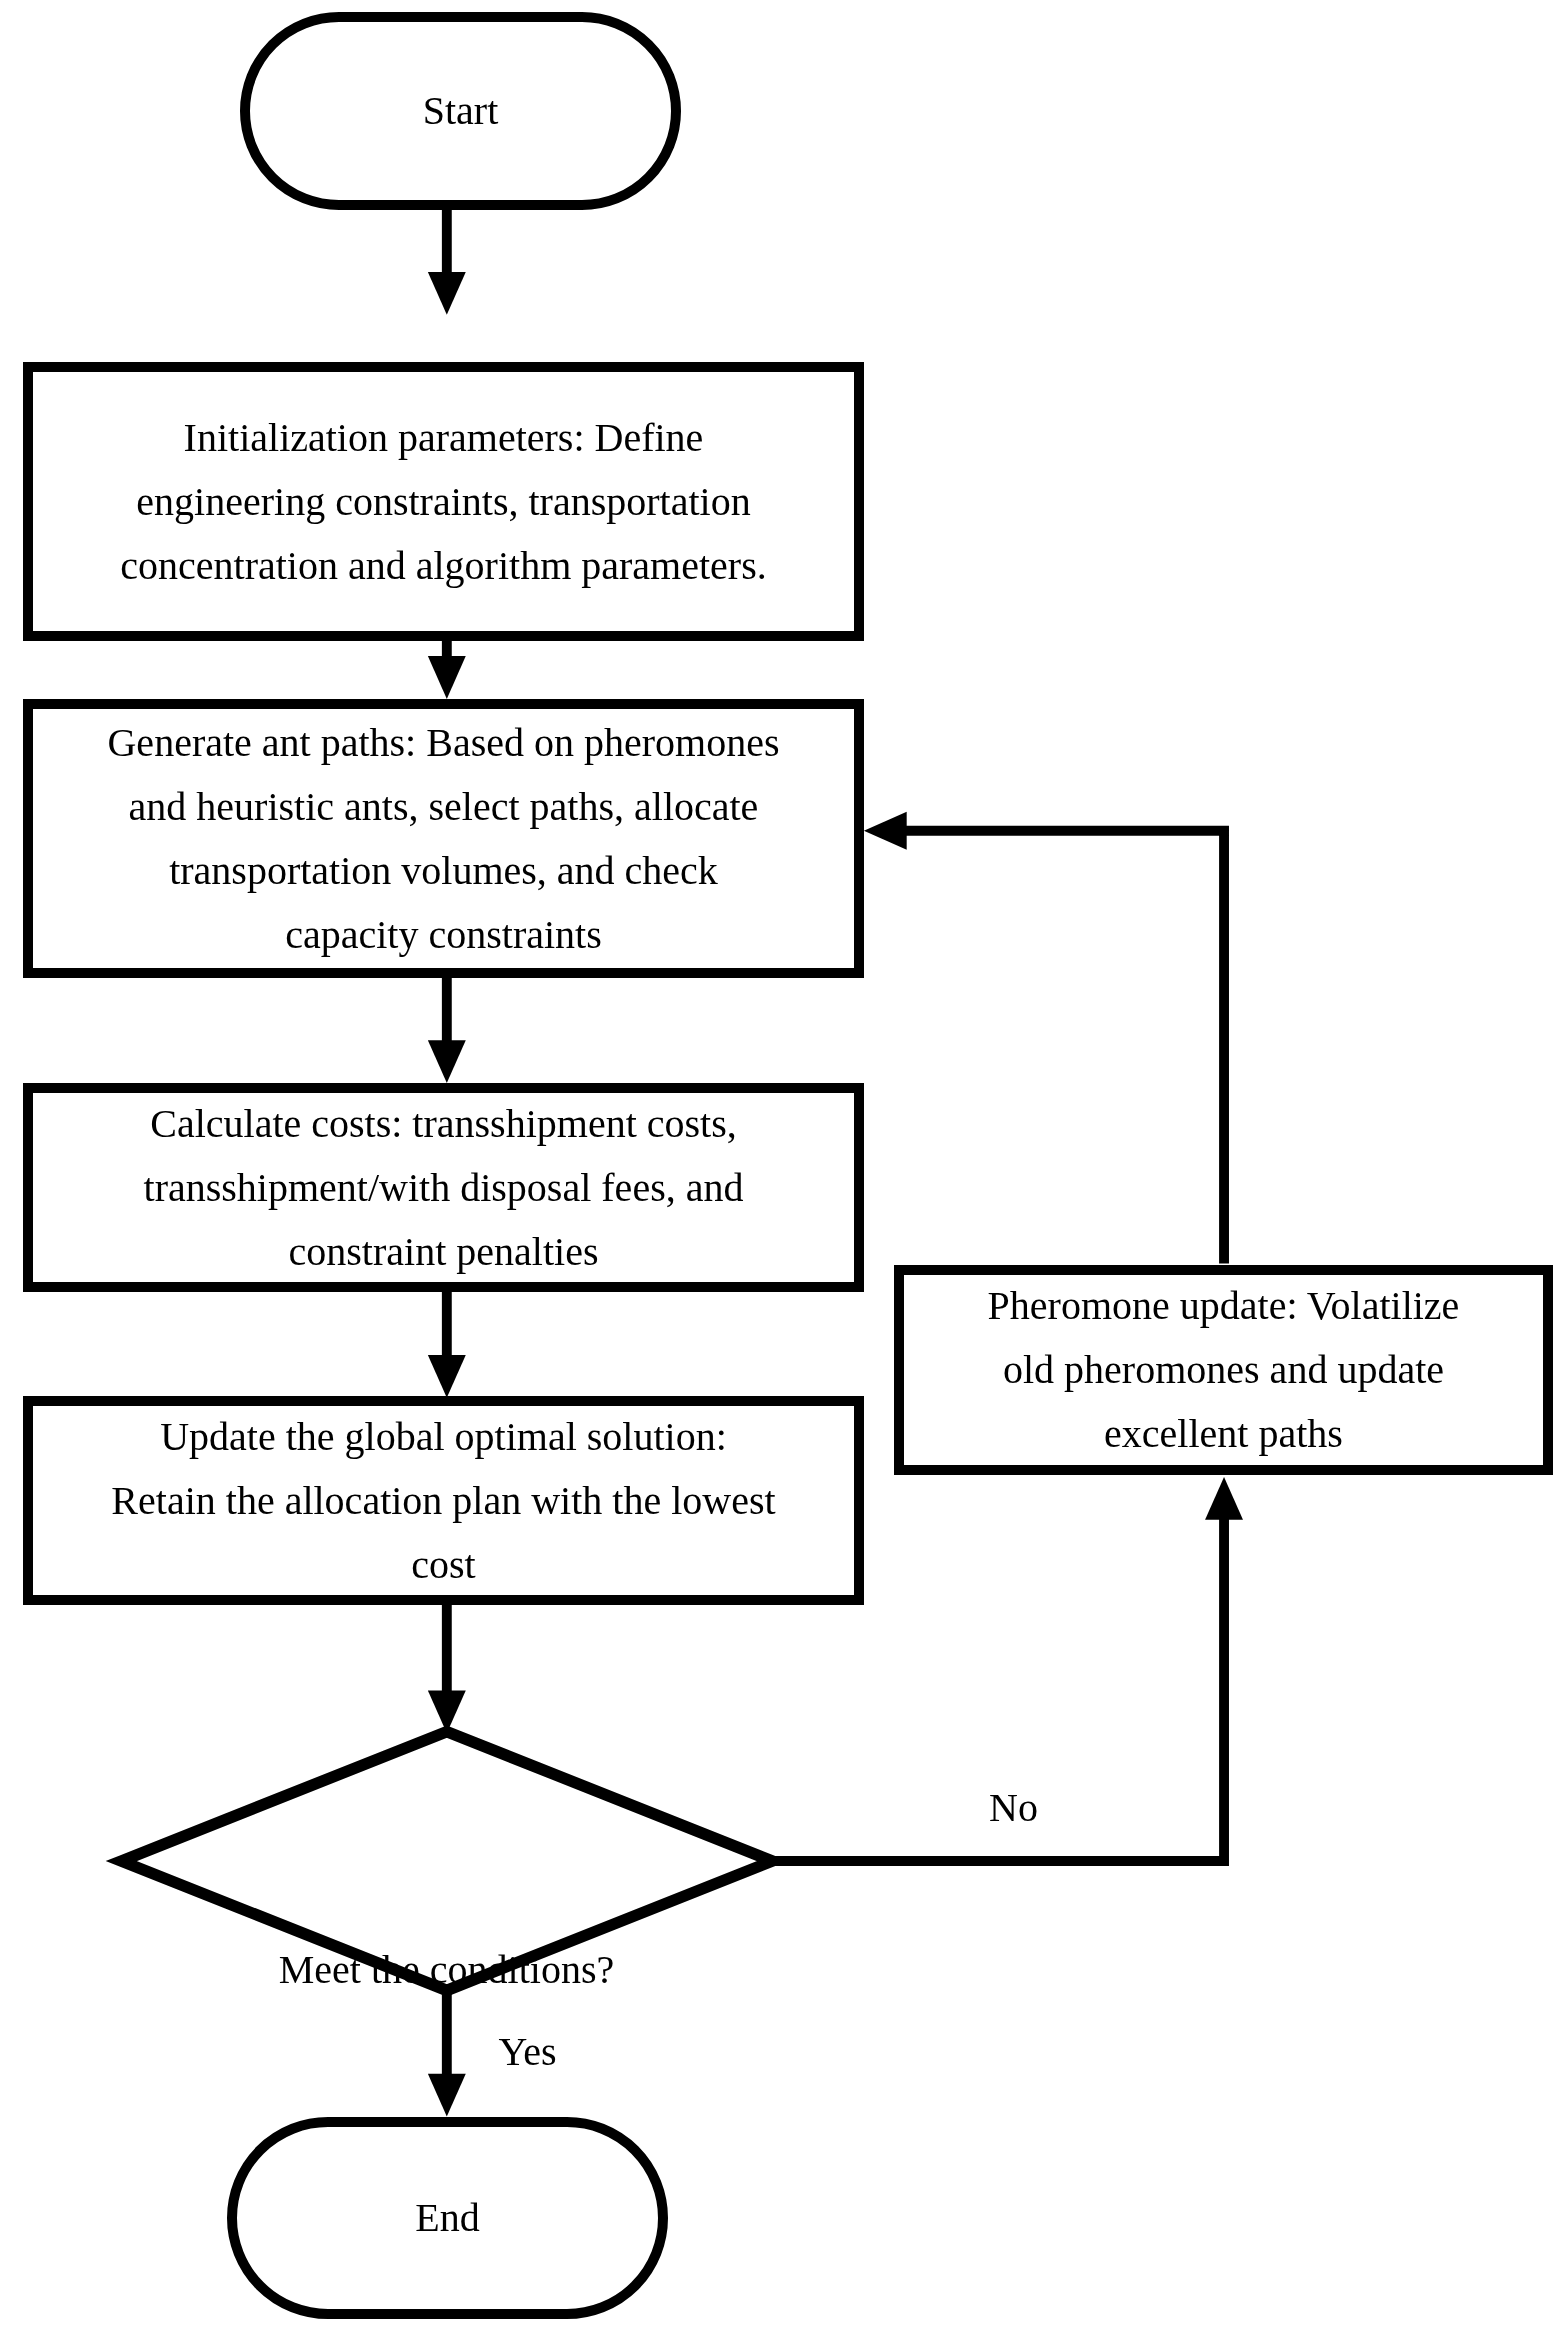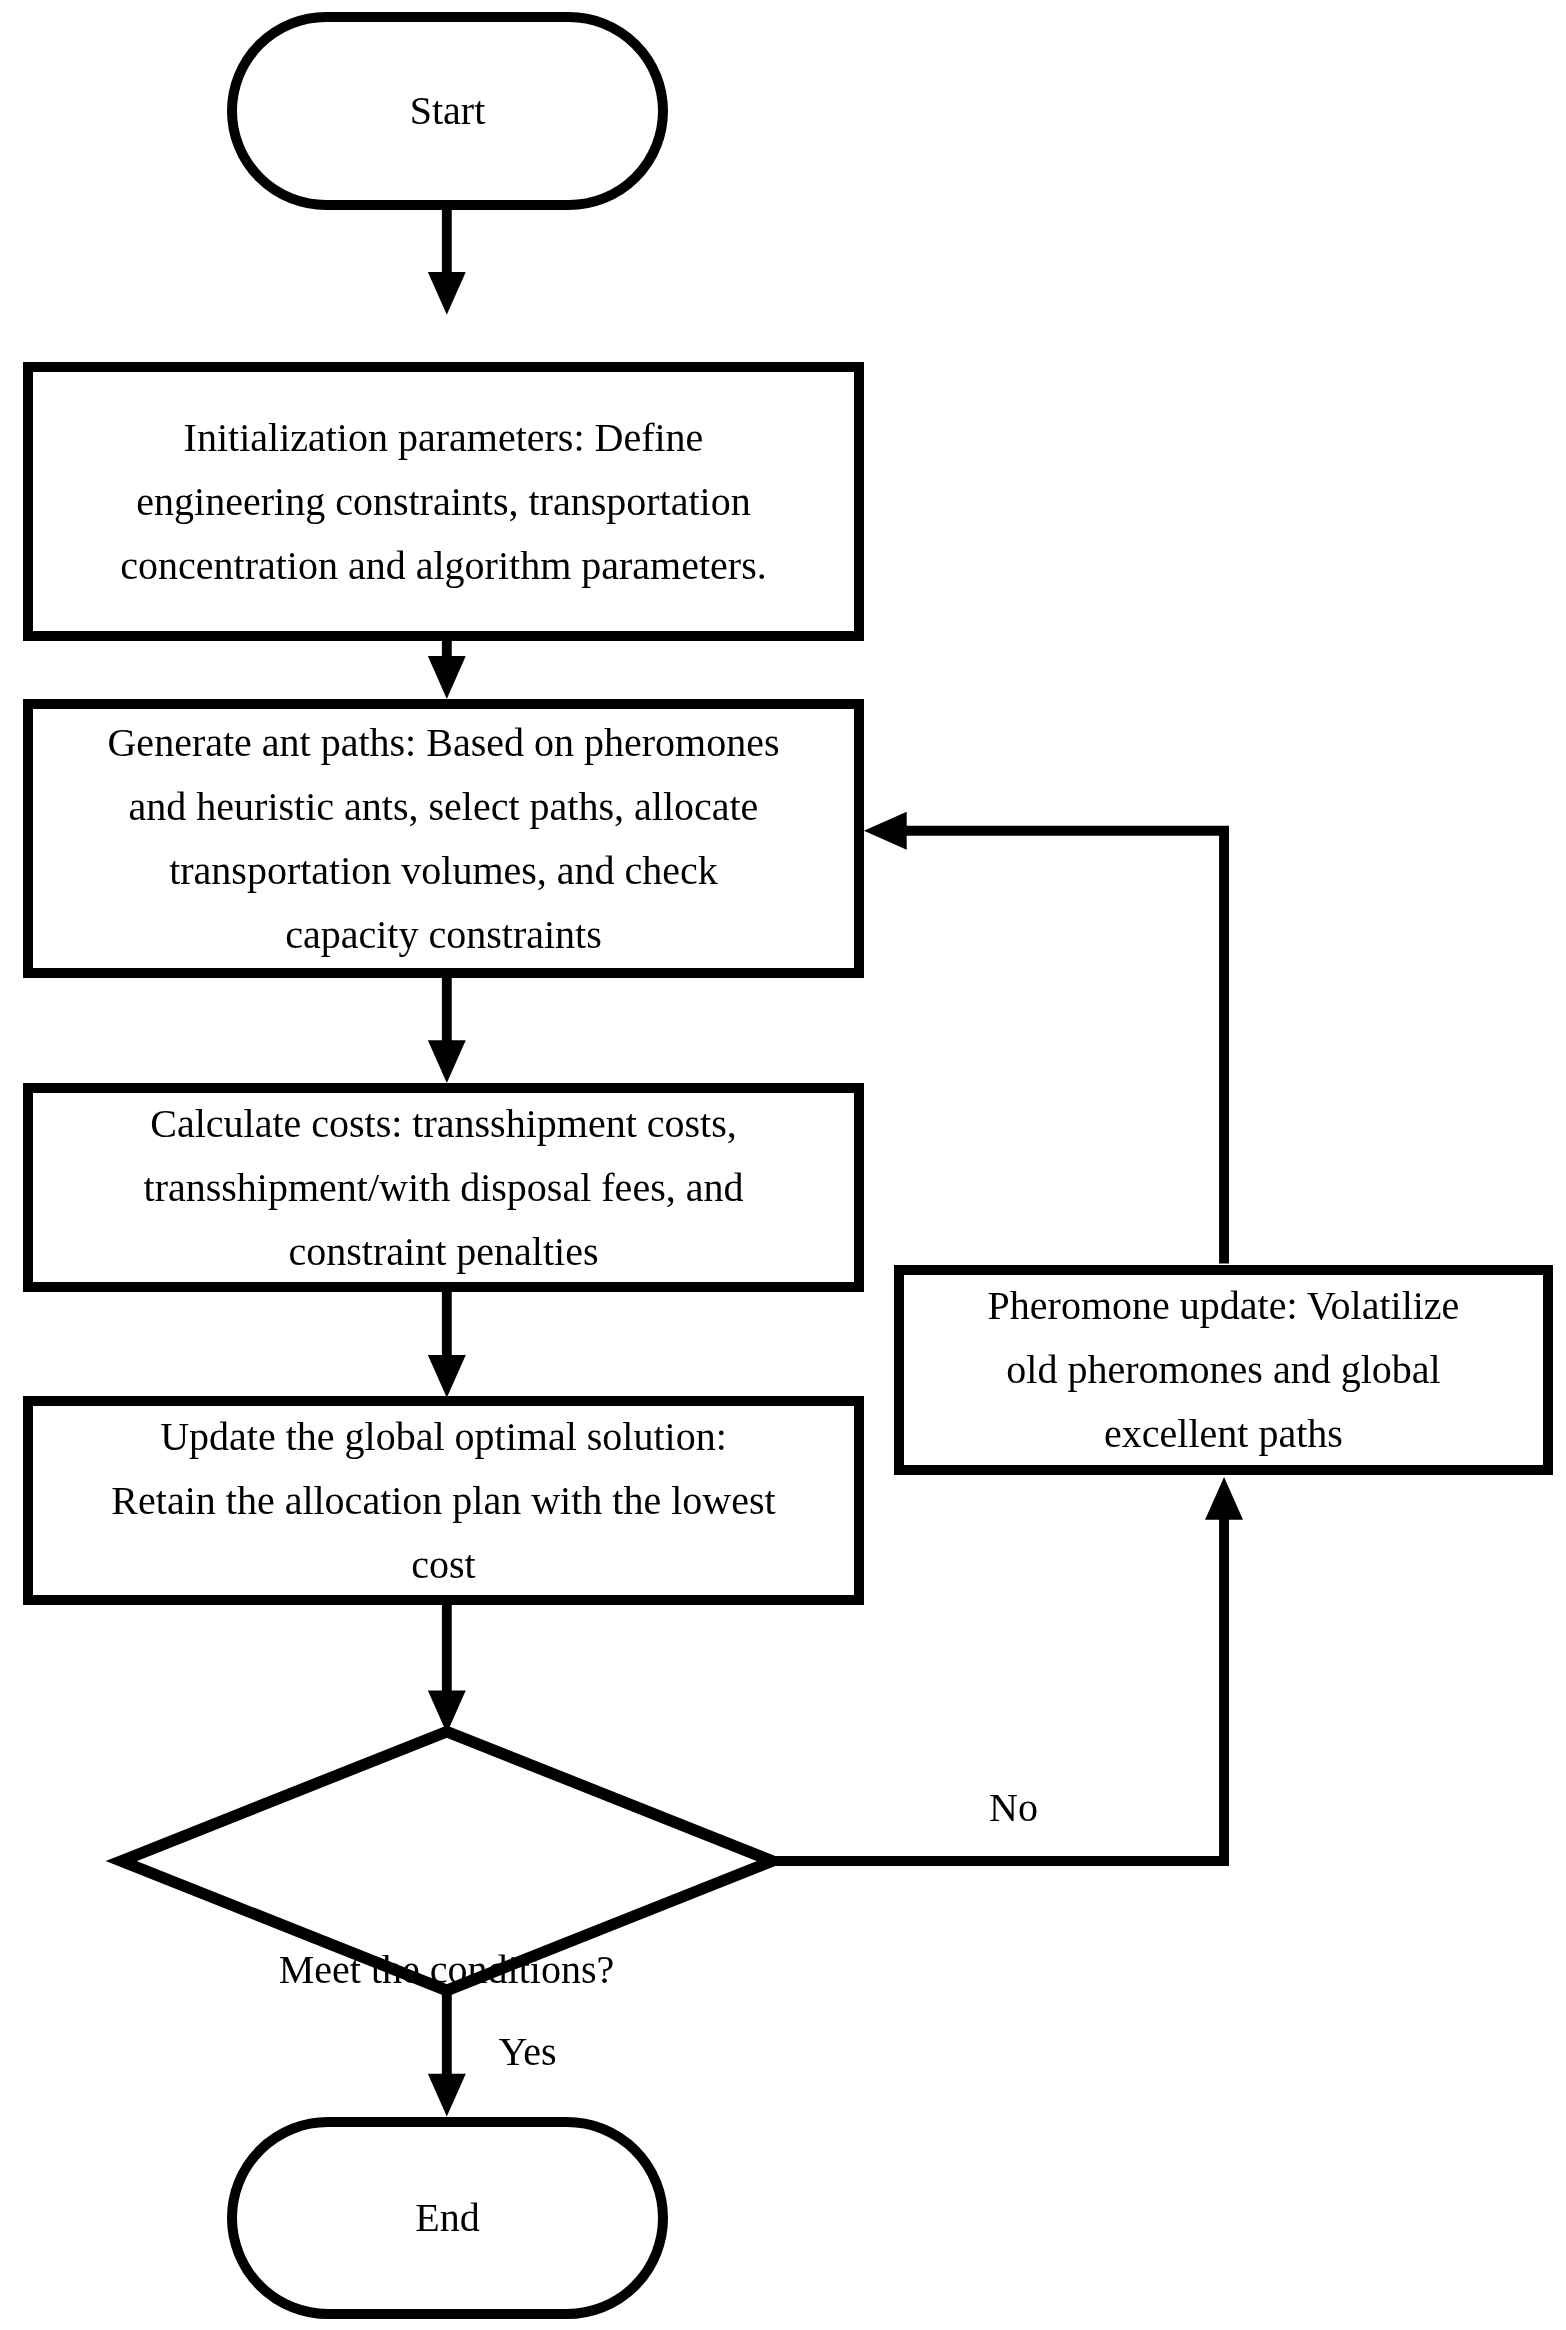--- a/index.html
+++ b/index.html
@@ -107,21 +107,21 @@
 
       <g>
         <polyline points="1485,1533 1485,1008 1096,1008" stroke-linejoin="miter"></polyline>
         <polygon points="1100,985 1100,1031 1048,1008" fill="#000000" stroke="none"></polygon>
       </g>
     </g>
 
     <polygon points="147,2258 542,2101 937,2258 542,2415" fill="#ffffff" stroke="#000000" stroke-width="14"></polygon>
   </svg>
 
-  <div class="node terminator" style="left:227px; top:12.4px; width:441px; height:198px;">
+  <div class="node terminator" style="left:240px; top:12.4px; width:441px; height:198px;">
     <div class="tline">Start</div>
   </div>
 
   <div class="node process" style="left:23px; top:315px; width:841px; height:279px;margin-top:47px;">
     <div class="tline">Initialization parameters: Define</div>
     <div class="tline">engineering constraints, transportation</div>
     <div class="tline">concentration and algorithm parameters.</div>
   </div>
 
   <div class="node process" style="left:23px; top:699px; width:841px; height:279px;">
@@ -138,21 +138,21 @@
   </div>
 
   <div class="node process" style="left:23px; top:1396px; width:841px; height:209px;">
     <div class="tline">Update the global optimal solution:</div>
     <div class="tline">Retain the allocation plan with the lowest</div>
     <div class="tline">cost</div>
   </div>
 
   <div class="node process" style="left:894px; top:1265px; width:659px; height:210px;font-family:Liberation Serif, serif;">
     <div class="tline">Pheromone update: Volatilize</div>
-    <div class="tline">old pheromones and global</div>
+    <div class="tline">old pheromones and update</div>
     <div class="tline">excellent paths</div>
   </div>
 
   <div class="decision-label" style="left:162px; top:1928px; width:569px; height:82px;">
     <span class="tline">Meet the conditions?</span>
   </div>
 
   <div class="node terminator" style="left:227px; top:2117px; width:441px; height:202px;">
     <div class="tline">End</div>
   </div>

